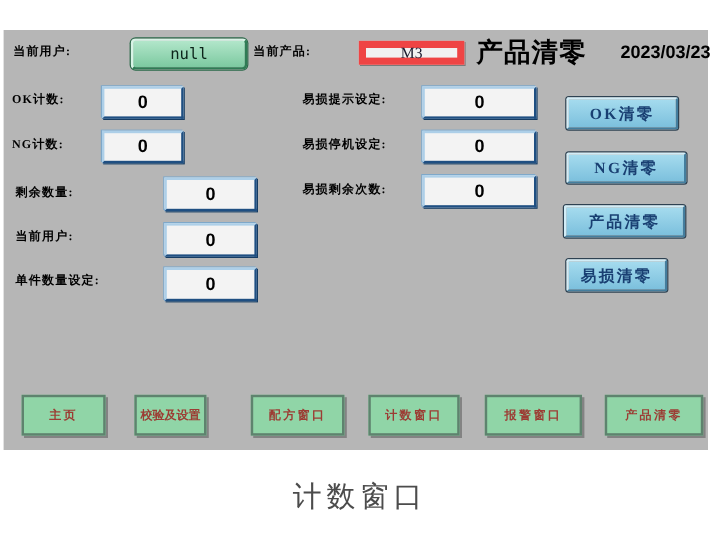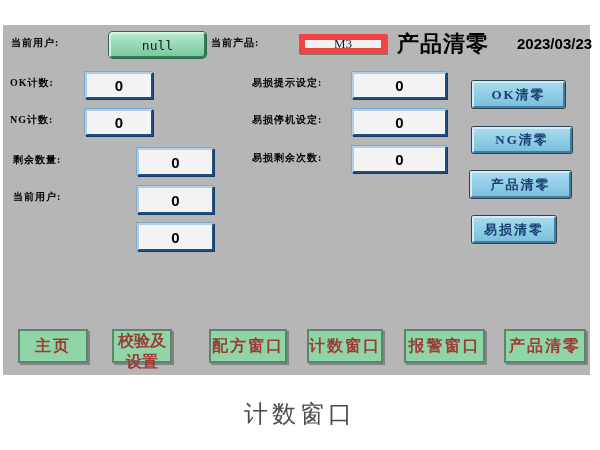--- a/index.html
+++ b/index.html
@@ -42,21 +42,21 @@
   
   .btn-cyan { position:absolute; background:linear-gradient(180deg,#a5dbee,#7cc0dd);
     border:2px solid; border-color:#d2edf7 #447e9e #447e9e #d2edf7;
     border-radius:2px; box-shadow:0 0 0 1px #2e4252;
     font-family:"Liberation Serif", serif; font-size:13px; font-weight:bold;
     color:#193f72; letter-spacing:2px; cursor:pointer; }
 
   
   .btn-nav { position:absolute; top:304px; height:34px; background:#90d5a7;
     border:2px solid #5e836e; box-shadow:2px 2px 0 rgba(90,90,90,.55);
-    font-family:"Liberation Serif", serif; font-size:16px; font-weight:bold;
+    font-family:"Liberation Serif", serif; font-size:10px; font-weight:bold;
     color:#9c3c34; letter-spacing:2px; cursor:pointer; }
 
   .caption { position:absolute; left:0; top:398px; width:600px; text-align:center;
     font-size:24px; color:#4c4c4c; letter-spacing:4px; font-weight:500; }
 </style>
 </head>
 <body>
 
 <div class="page">
   <div class="panel">
@@ -73,20 +73,21 @@
 
     <span class="lbl" style="left:7px;top:88px">NG计数:</span>
     <div class="field" style="left:82px;top:84px;width:68px;height:27px">0</div>
 
     <span class="lbl" style="left:10px;top:128px">剩余数量:</span>
     <div class="field" style="left:134px;top:123px;width:77px;height:28px">0</div>
 
     <span class="lbl" style="left:10px;top:165px">当前用户:</span>
     <div class="field" style="left:134px;top:161px;width:77px;height:28px">0</div>
 
+    <span class="lbl" style="left:10px;top:202px">单件数量设定:</span>
     <div class="field" style="left:134px;top:198px;width:77px;height:28px">0</div>
 
     <span class="lbl" style="left:249px;top:51px">易损提示设定:</span>
     <div class="field" style="left:349px;top:47px;width:95px;height:27px">0</div>
 
     <span class="lbl" style="left:249px;top:88px">易损停机设定:</span>
     <div class="field" style="left:349px;top:84px;width:95px;height:27px">0</div>
 
     <span class="lbl" style="left:249px;top:126px">易损剩余次数:</span>
     <div class="field" style="left:349px;top:121px;width:95px;height:27px">0</div>

